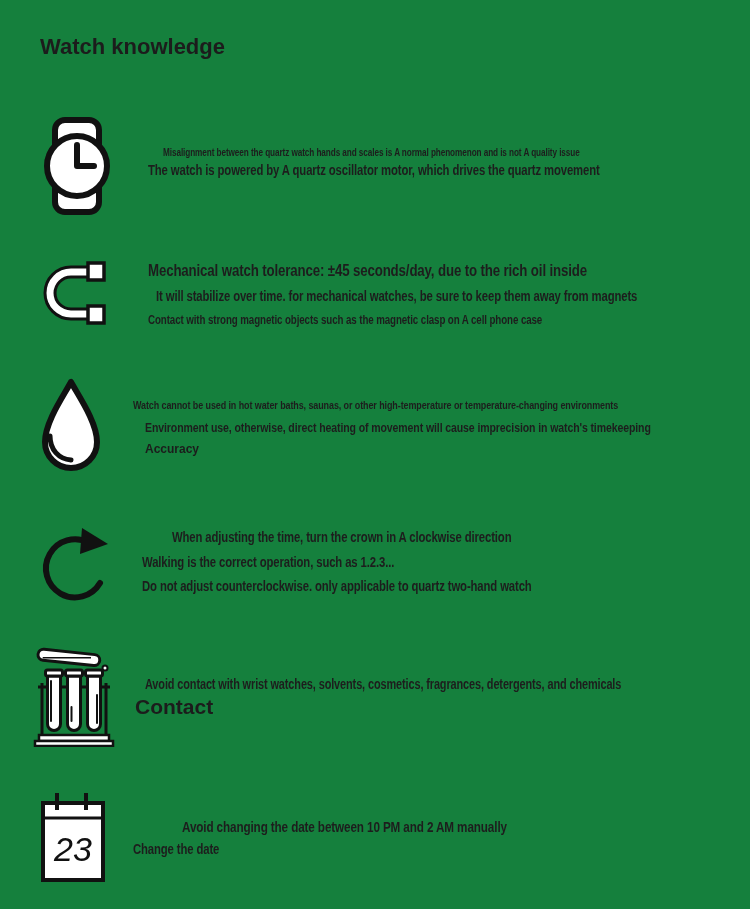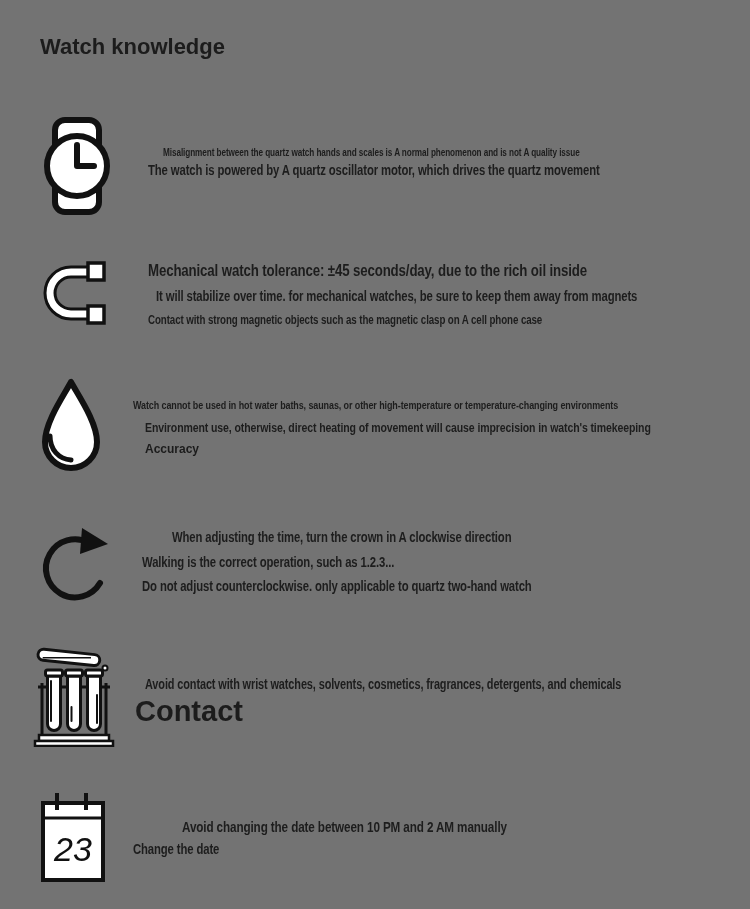--- a/index.html
+++ b/index.html
@@ -1,17 +1,17 @@
 <!DOCTYPE html>
 <html><head>
 <meta charset="utf-8">
 <style>
   html,body{margin:0;padding:0;background:#ffffff;}
   .page{
-    position:relative;width:750px;height:909px;background:#737373;overflow:hidden;
+    position:relative;width:750px;height:909px;background:#15803d;overflow:hidden;
     font-family:"Liberation Sans","DejaVu Sans",sans-serif;color:#1d1d1d;
   }
   .grp{display:contents;}
   .ln{
     position:absolute;white-space:nowrap;font-weight:700;line-height:1.1;color:#1d1d1d;
   }
   .cond{transform:scaleX(0.78);transform-origin:0 0;letter-spacing:-0.01em;}
   .hdr{position:absolute;white-space:nowrap;font-weight:700;color:#1c1c1c;letter-spacing:0;}
   .icon{position:absolute;font-style:italic;}
   .icon svg{display:block;}
@@ -32,21 +32,21 @@
   #s3l2  {left:145px;top:421px;font-size:13.5px;}
   #s3l3  {left:145px;top:442px;font-size:12px;}
 
   #icon4 {left:36px;top:520px;}
   #s4l1  {left:172px;top:530px;font-size:14.5px;}
   #s4l2  {left:142px;top:555px;font-size:14.5px;}
   #s4l3  {left:142px;top:579px;font-size:14.5px;}
 
   #icon5 {left:33px;top:643px;}
   #s5l1  {left:145px;top:677px;font-size:14px;}
-  #s5l2  {left:135px;top:695px;font-size:29px;}
+  #s5l2  {left:135px;top:695px;font-size:21px;}
 
   #icon6 {left:40px;top:790px;}
   #s6l1  {left:182px;top:819px;font-size:15px;}
   #s6l2  {left:133px;top:842px;font-size:14.5px;}
 </style>
 </head>
 <body>
 
 <div class="page">
 

